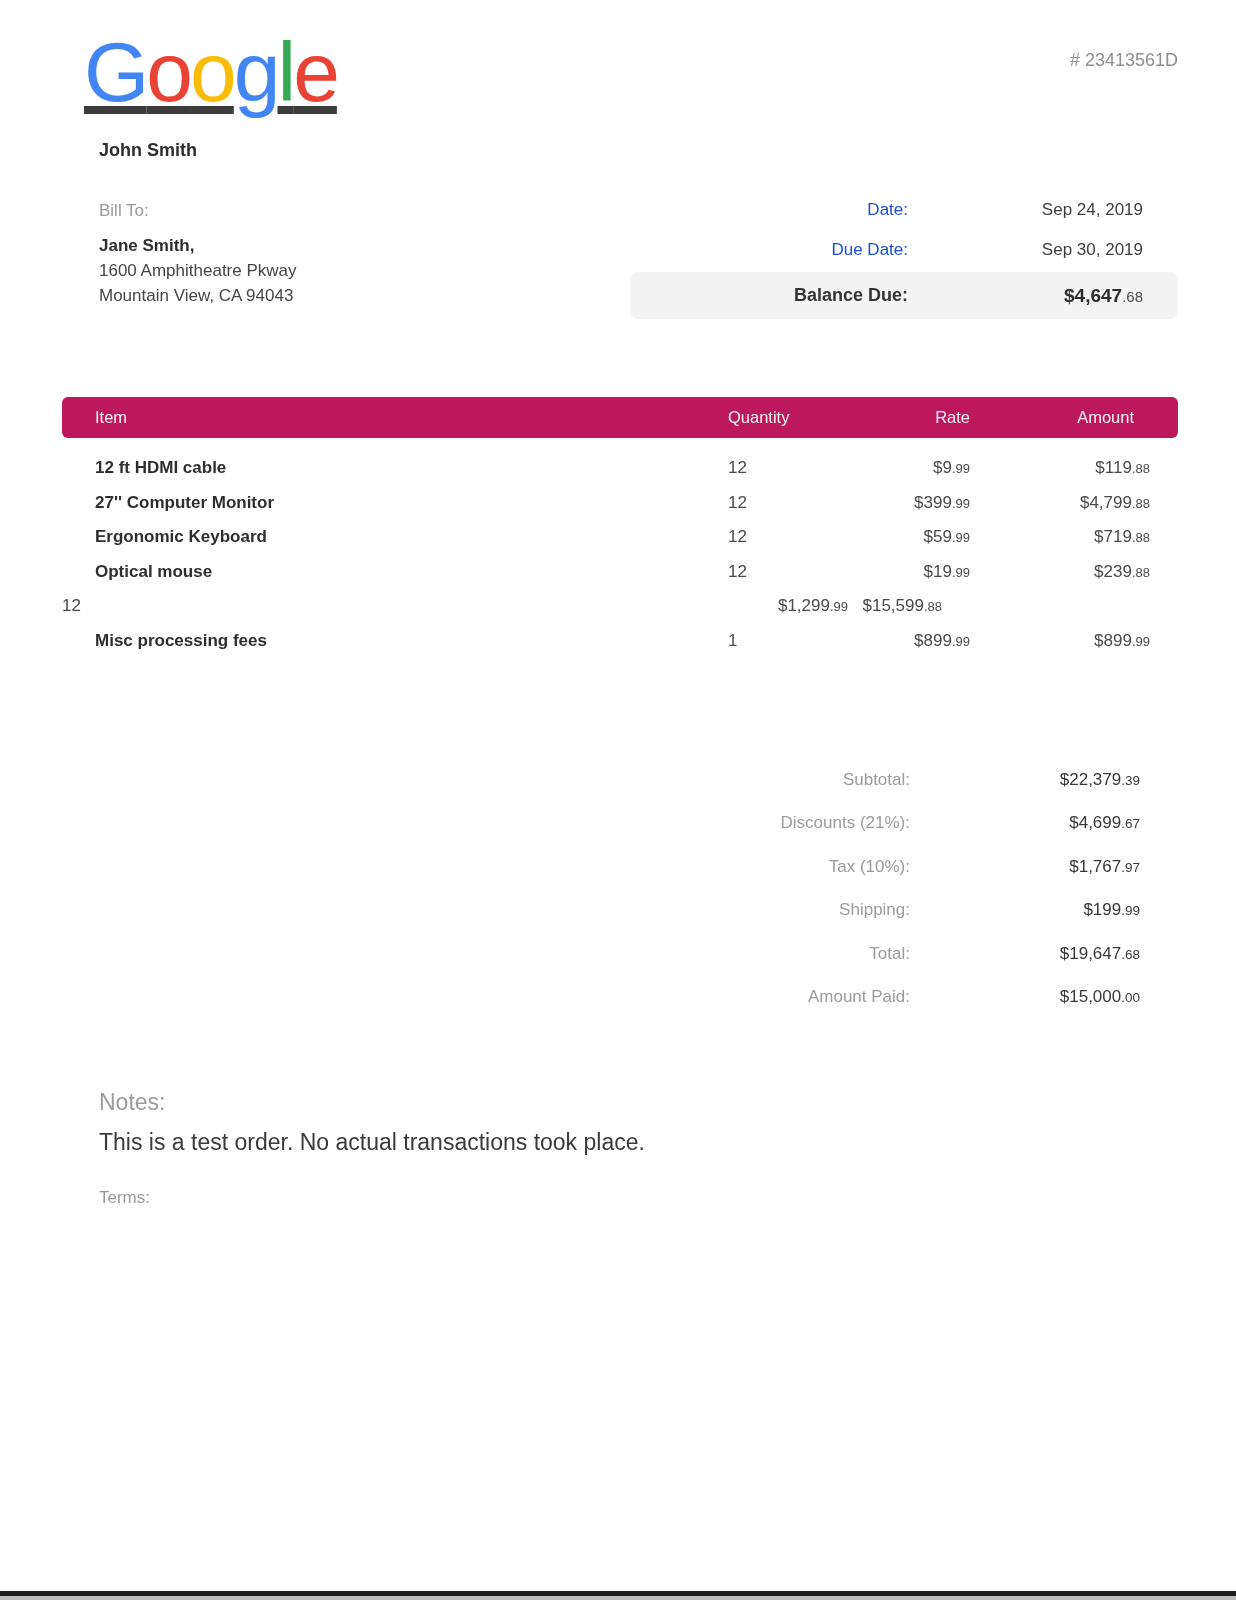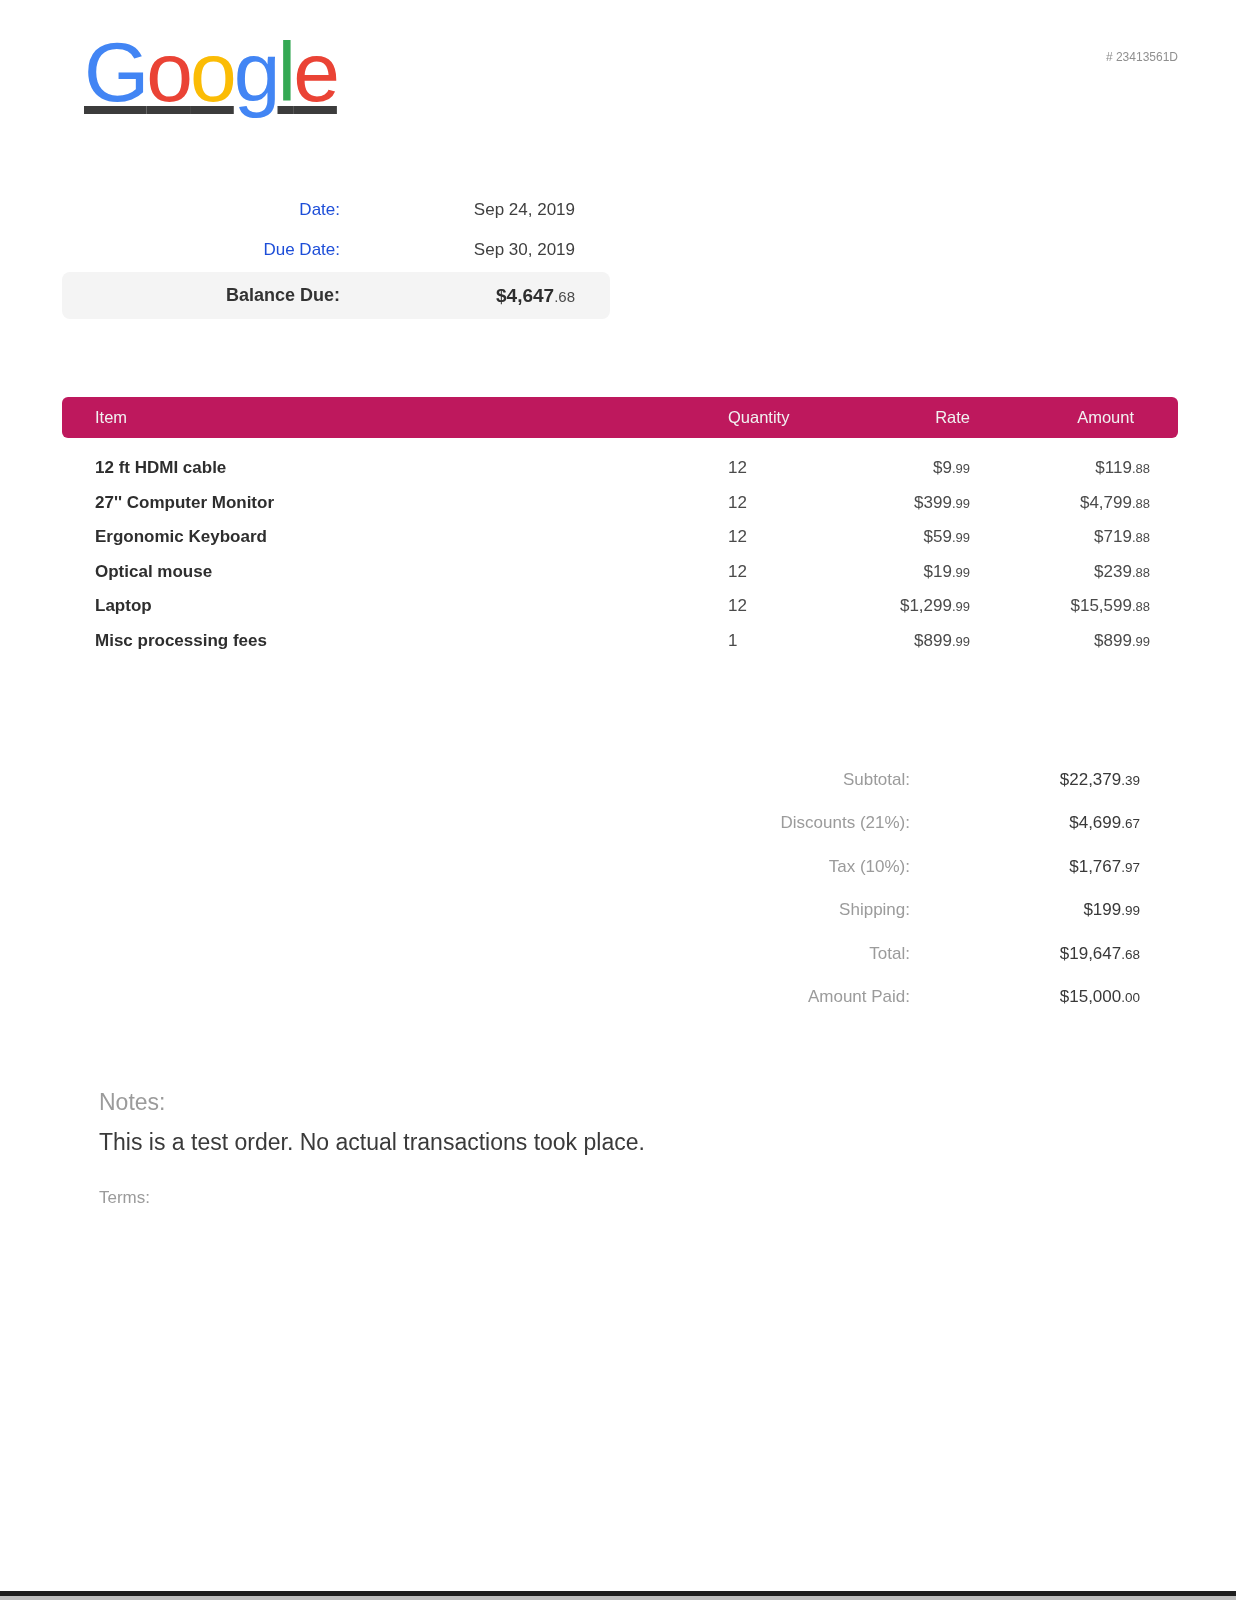--- a/index.html
+++ b/index.html
@@ -35,21 +35,21 @@
   }
   .invoice-head { text-align: right; padding-top: 14px; }
   .invoice-title {
     font-size: 51px;
     line-height: 56px;
     font-weight: 400;
     color: #3b3b3b;
     letter-spacing: 1px;
   }
   .invoice-number {
-    font-size: 12px;
+    font-size: 18px;
     color: #8f8f8f;
     margin-top: 10px;
   }
 
   
   .parties { display: flex; justify-content: space-between; margin-top: 22px; }
   .party-left { margin-left: 37px; font-size: 17px; }
   .sender-name { font-weight: bold; font-size: 18px; color: #2e2e2e; }
   .bill-label { color: #9b9b9b; margin-top: 40px; }
   .bill-name { font-weight: bold; color: #2e2e2e; margin-top: 12px; line-height: 25px; }
@@ -132,20 +132,27 @@
     <div class="header">
       <div class="logo" aria-label="Google">
         <span style="color: rgb(66, 133, 244);">G</span><span style="color: rgb(234, 67, 53);">o</span><span style="color: rgb(251, 188, 5);">o</span><span style="color: rgb(66, 133, 244);">g</span><span style="color: rgb(52, 168, 83);">l</span><span style="color: rgb(234, 67, 53);">e</span>
       </div>
       <div class="invoice-head">
         <div class="invoice-number"># 23413561D</div>
       </div>
     </div>
 
     <div class="parties">
+      <div class="party-left">
+        <div class="sender-name">John Smith</div>
+        <div class="bill-label">Bill To:</div>
+        <div class="bill-name">Jane Smith,</div>
+        <div class="addr">1600 Amphitheatre Pkway</div>
+        <div class="addr">Mountain View, CA 94043</div>
+      </div>
 
       <div class="meta">
         <div class="meta-row">
           <span class="meta-label">Date:</span>
           <span class="meta-value">Sep 24, 2019</span>
         </div>
         <div class="meta-row">
           <span class="meta-label">Due Date:</span>
           <span class="meta-value">Sep 30, 2019</span>
         </div>
@@ -182,21 +189,20 @@
           <span class="cell-rate"><span class="money-whole">$59</span><span class="money-cents">.99</span></span>
           <span class="cell-amount"><span class="money-whole">$719</span><span class="money-cents">.88</span></span>
         </div>
         <div class="item-row">
           <span class="cell-item">Optical mouse</span>
           <span class="cell-qty">12</span>
           <span class="cell-rate"><span class="money-whole">$19</span><span class="money-cents">.99</span></span>
           <span class="cell-amount"><span class="money-whole">$239</span><span class="money-cents">.88</span></span>
         </div>
         <div class="item-row">
-          <span class="cell-item">Laptop</span>
           <span class="cell-qty">12</span>
           <span class="cell-rate"><span class="money-whole">$1,299</span><span class="money-cents">.99</span></span>
           <span class="cell-amount"><span class="money-whole">$15,599</span><span class="money-cents">.88</span></span>
         </div>
         <div class="item-row">
           <span class="cell-item">Misc processing fees</span>
           <span class="cell-qty">1</span>
           <span class="cell-rate"><span class="money-whole">$899</span><span class="money-cents">.99</span></span>
           <span class="cell-amount"><span class="money-whole">$899</span><span class="money-cents">.99</span></span>
         </div>

